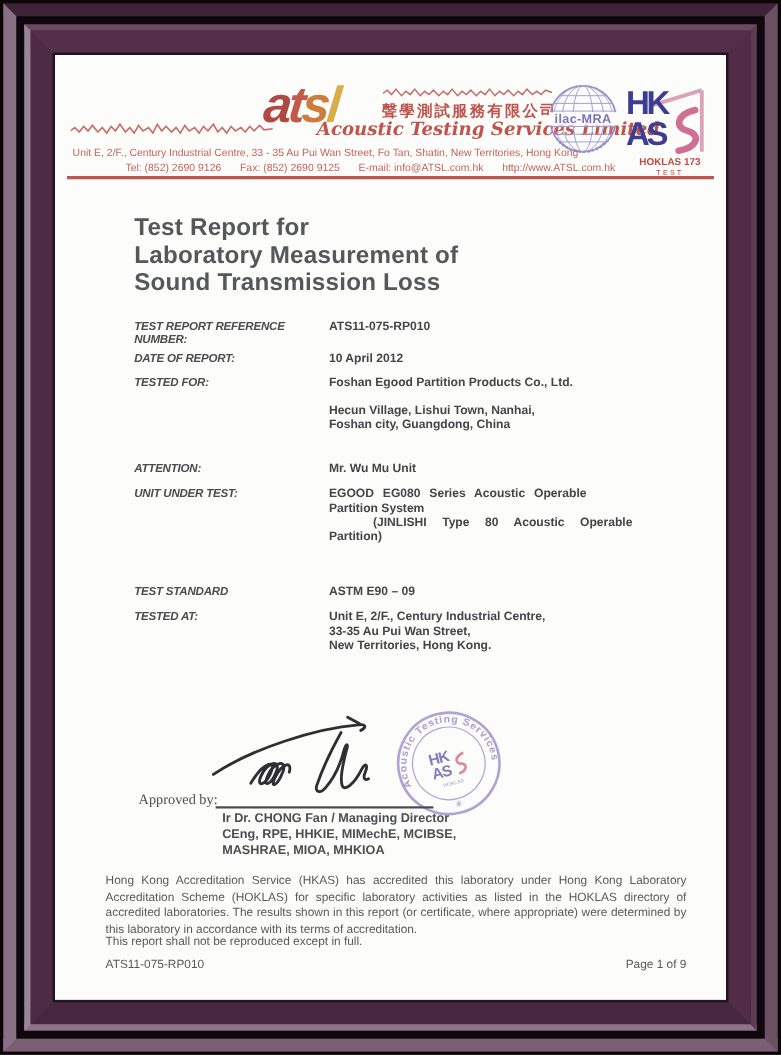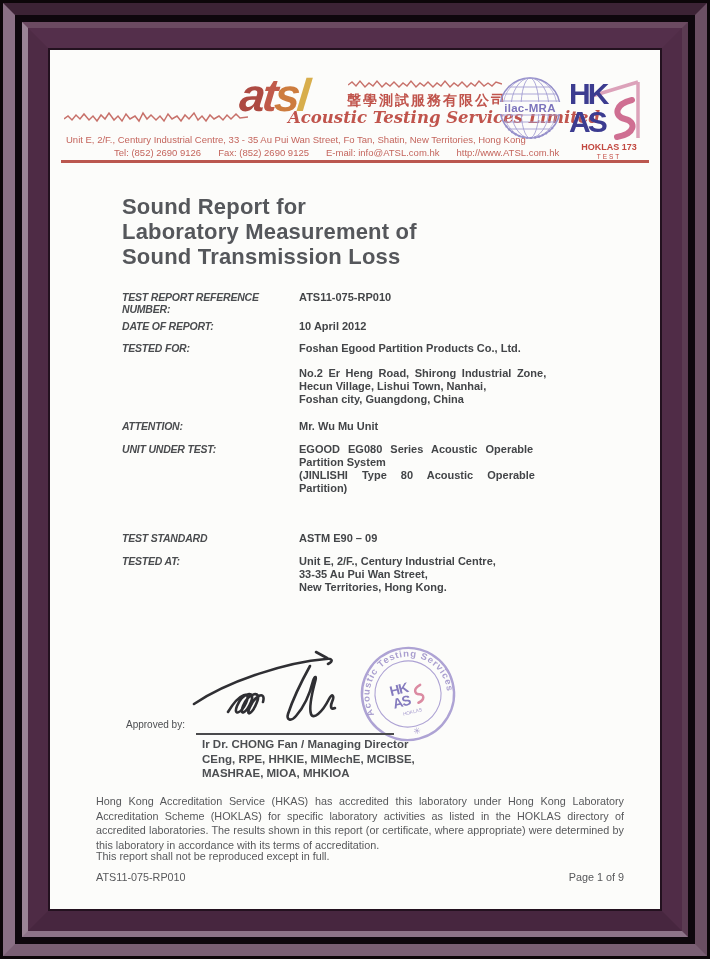--- a/index.html
+++ b/index.html
@@ -26,25 +26,25 @@
   .hkas{position:absolute;left:518px;top:26px;}
 
   
   .title{position:absolute;left:72px;top:144px;font-size:22px;font-weight:bold;color:#55575b;line-height:25px;letter-spacing:.2px;}
 
   
   .row{position:absolute;left:72px;width:490px;}
   .row .lbl{position:absolute;left:0;top:0;width:172px;font-size:10.5px;font-weight:bold;letter-spacing:-.2px;color:#4a4c4f;font-style:italic;}
   .row .val{position:absolute;left:177px;top:0;width:312px;font-size:11px;font-weight:bold;line-height:13px;color:#434548;}
   .js1{word-spacing:5px;}
-  .js2{word-spacing:11px;}
+  .js2{word-spacing:11px;margin-left:40px;}
   .js3{word-spacing:2.5px;}
 
   
-  .approved-by{position:absolute;left:76px;top:669px;font-size:10px;color:#4c4e51;}
+  .approved-by{position:absolute;left:76px;top:669px;font-size:13px;color:#4c4e51;font-family:Liberation Serif, serif;}
   .sig-svg{position:absolute;left:138px;top:596px;}
   .sig-line{position:absolute;left:146px;top:683px;width:198px;height:1.5px;background:#4a4a4c;}
   .sig-names{position:absolute;left:152px;top:687px;font-size:11.5px;font-weight:bold;line-height:14.5px;color:#4c4e51;}
   .stamp{position:absolute;left:308px;top:594px;width:100px;height:100px;transform:rotate(-14deg);opacity:.82;}
 
   
   .foot-para{position:absolute;left:46px;top:744px;width:528px;font-size:10.8px;line-height:14.7px;text-align:justify;color:#57585b;}
   .foot-note{position:absolute;left:46px;top:800px;font-size:10.8px;color:#57585b;}
   .foot-line{position:absolute;left:46px;top:821px;width:528px;font-size:10.8px;color:#57585b;}
   .foot-line .pg{float:right;}
@@ -96,40 +96,39 @@
           <text x="41" y="83" text-anchor="middle" font-size="6.5" fill="#c24840" letter-spacing="2">TEST</text>
         </svg>
 
         <div class="hdr-addr">Unit E, 2/F., Century Industrial Centre, 33 - 35 Au Pui Wan Street, Fo Tan, Shatin, New Territories, Hong Kong</div>
         <div class="hdr-contact">
           <span>Tel: (852) 2690 9126</span><span>Fax: (852) 2690 9125</span><span>E-mail: info@ATSL.com.hk</span><span>http://www.ATSL.com.hk</span>
         </div>
         <div class="red-rule"></div>
 
         <div class="title">
-          <div>Sound Report for</div>
+          <div>Test Report for</div>
           <div>Laboratory Measurement of</div>
           <div>Sound Transmission Loss</div>
         </div>
 
         <div class="row" style="top:241px">
           <div class="lbl">TEST REPORT REFERENCE NUMBER:</div>
           <div class="val">ATS11-075-RP010</div>
         </div>
         <div class="row" style="top:270px">
           <div class="lbl">DATE OF REPORT:</div>
           <div class="val">10 April 2012</div>
         </div>
         <div class="row" style="top:292px">
           <div class="lbl">TESTED FOR:</div>
           <div class="val">Foshan Egood Partition Products Co., Ltd.</div>
         </div>
         <div class="row" style="top:317px">
           <div class="val">
-            <div class="js3">No.2 Er Heng Road, Shirong Industrial Zone,</div>
             <div>Hecun Village, Lishui Town, Nanhai,</div>
             <div>Foshan city, Guangdong, China</div>
           </div>
         </div>
         <div class="row" style="top:370px">
           <div class="lbl">ATTENTION:</div>
           <div class="val">Mr. Wu Mu Unit</div>
         </div>
         <div class="row" style="top:393px">
           <div class="lbl">UNIT UNDER TEST:</div>

